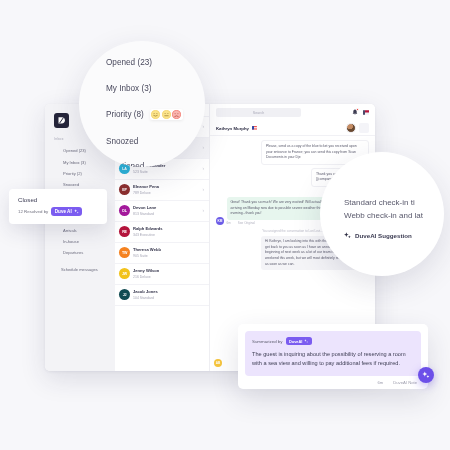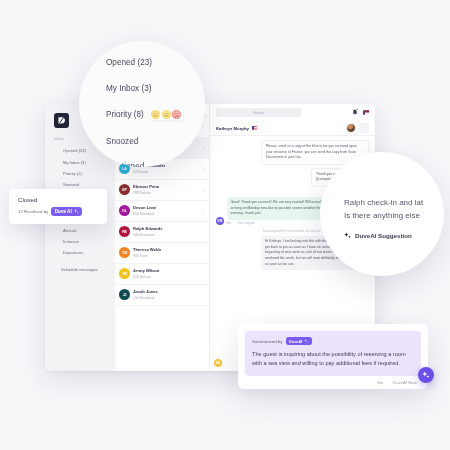--- a/index.html
+++ b/index.html
@@ -492,22 +492,22 @@
         <svg class="spark" viewBox="0 0 12 12" aria-hidden="true">
           <path d="M4 .8 5 3.3l2.5 1L5 5.3 4 7.8 3 5.3.5 4.3 3 3.3z" fill="#fff"></path>
           <path d="M9 6.4l.6 1.5 1.5.6-1.5.6L9 10.6l-.6-1.5-1.5-.6 1.5-.6z" fill="#fff"></path>
         </svg>
       </span>
     </div>
   </div>
 
   <div class="mag-sugg">
     <div class="mag-sugg-inner">
-      <div class="ms-line">Ralph check-in and lat</div>
-      <div class="ms-line">Is there anything else</div>
+      <div class="ms-line">Standard check-in ti</div>
+      <div class="ms-line">Webb check-in and lat</div>
       <div class="ms-foot">
         <svg class="spark dark" viewBox="0 0 12 12" aria-hidden="true">
           <path d="M4 .6 5.1 3.4l2.8 1.1-2.8 1.1L4 8.4 2.9 5.6.1 4.5l2.8-1.1z" fill="#2f2f45"></path>
           <path d="M9.2 5.9l.7 1.7 1.7.7-1.7.7-.7 1.7-.7-1.7-1.7-.7 1.7-.7z" fill="#2f2f45"></path>
         </svg>
         <span>DuveAI Suggestion</span>
       </div>
     </div>
   </div>
 

